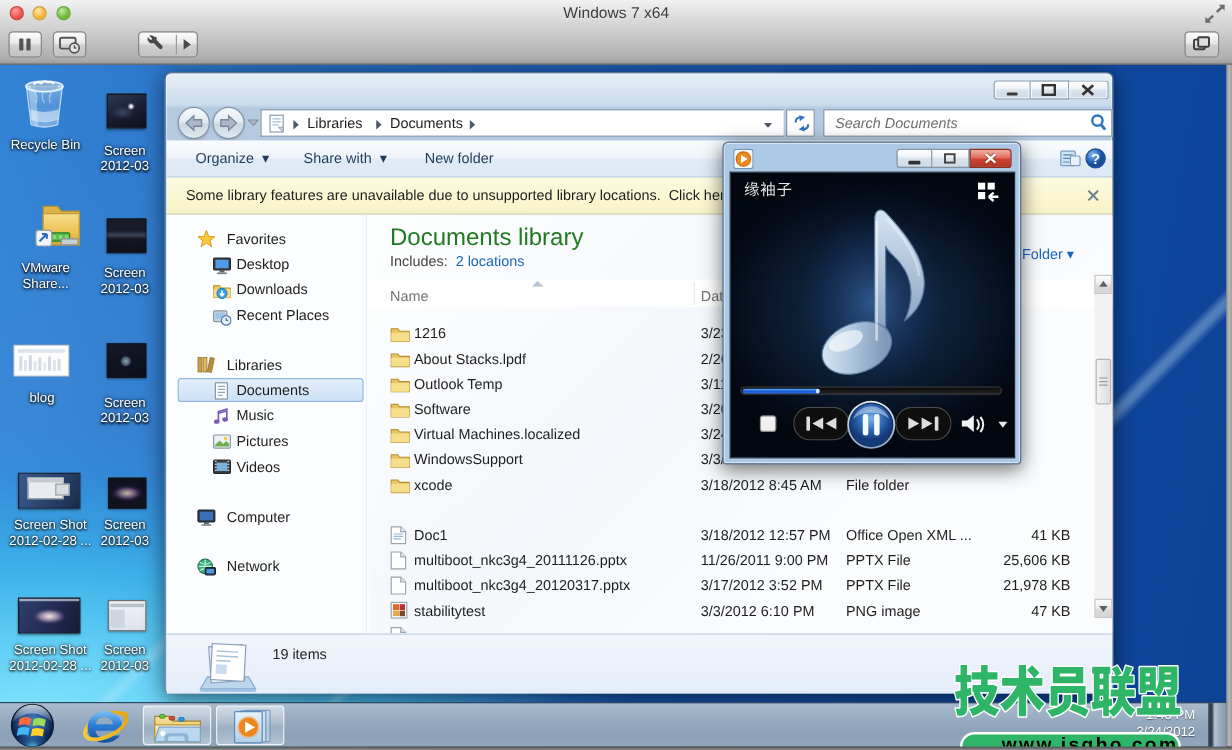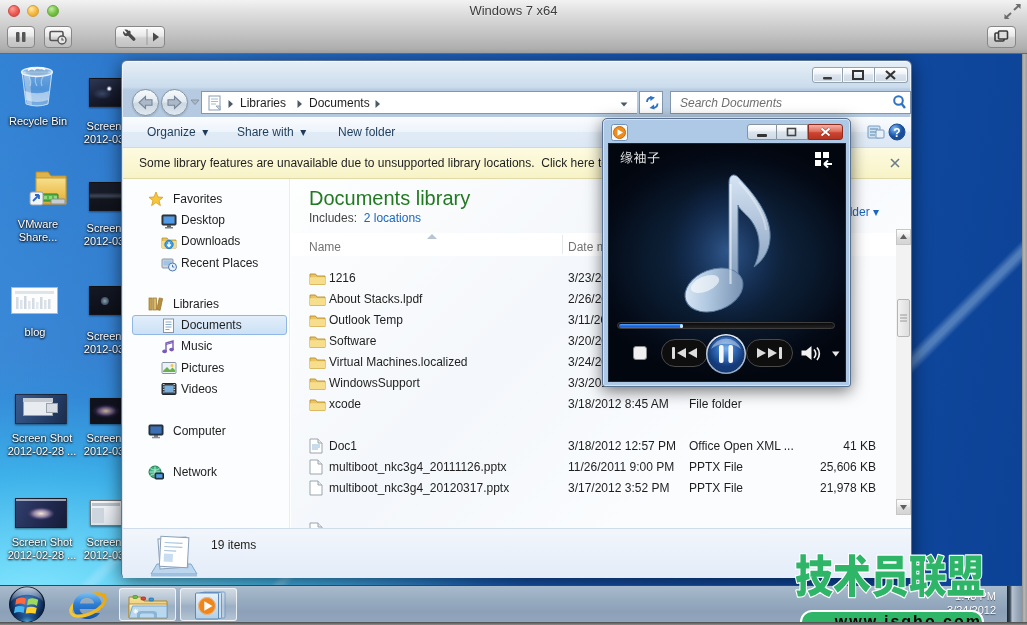--- a/index.html
+++ b/index.html
@@ -24,21 +24,21 @@
 .streak{background:linear-gradient(to bottom right,transparent 48.9%,rgba(215,240,255,.33) 49.75%,rgba(215,240,255,.33) 50.25%,transparent 51.1%)}
 
 .dlabel{color:#fff;font-size:11px;text-align:center;text-shadow:0 1px 2px #000,0 0 3px rgba(0,0,0,.9);white-space:nowrap}
 .thumb{border:1px solid rgba(20,20,20,.55);box-shadow:0 1px 2px rgba(0,0,0,.45)}
 
 #taskbar{left:0;top:531px;width:1022px;height:37px;z-index:5;background:linear-gradient(#a9bacd,#97abc0 40%,#8ca1b8 70%,#91a5bb);border-top:1px solid #35465a}
 .tbtn{top:2px;width:57px;height:33px;border:1px solid rgba(255,255,255,.75);border-radius:3px;background:linear-gradient(rgba(255,255,255,.5),rgba(255,255,255,.22) 45%,rgba(195,212,228,.22) 55%,rgba(235,245,252,.4))}
 #clock{right:26px;top:535px;width:72px;text-align:right;color:#fff;font-size:11px;line-height:14px;text-shadow:0 1px 1px rgba(0,0,0,.5);z-index:6}
 #showdesk{right:0;top:0;width:15px;height:37px;background:linear-gradient(to right,#25323f,#3a4a5a 15%,#b6c2d0 30%,#9dadbf 60%,#8496ab);border-left:1px solid #1d2936}
 
-#exw{left:121px;top:6px;width:791px;height:518px;background:linear-gradient(#e6eff7,#cbdcec 26px,#b6cbe1 29px,#b2c7de 120px,#aec3da);border:1px solid #5a7394;border-radius:6px 6px 4px 4px;box-shadow:0 4px 18px rgba(0,0,0,.55),inset 0 0 0 1px rgba(255,255,255,.55)}
+#exw{left:137px;top:6px;width:791px;height:518px;background:linear-gradient(#e6eff7,#cbdcec 26px,#b6cbe1 29px,#b2c7de 120px,#aec3da);border:1px solid #5a7394;border-radius:6px 6px 4px 4px;box-shadow:0 4px 18px rgba(0,0,0,.55),inset 0 0 0 1px rgba(255,255,255,.55)}
 .capbtn{top:6px;height:16px;border:1px solid #93a2b1;background:linear-gradient(#fff,#f0f4f8 40%,#dbe4ec 50%,#cdd9e4);box-shadow:inset 0 0 0 1px rgba(255,255,255,.8)}
 #navrow{left:7px;top:28px;width:775px;height:26px}
 .navc{top:0;width:27px;height:27px;border-radius:50%;border:1px solid #8595a8;background:linear-gradient(#f6fafc,#e3ebf2 45%,#ccd7e2 55%,#e0e9f0);box-shadow:0 1px 2px rgba(0,0,0,.18)}
 #crumb{left:72px;top:2px;width:436px;height:23px;background:#fff;border:1px solid #8296ac;border-right:none}
 #refresh{left:510px;top:2px;width:24px;height:23px;background:#fff;border:1px solid #8296ac}
 #search{left:541px;top:2px;width:241px;height:23px;background:#fff;border:1px solid #8296ac}
 .bread{font-size:12px;color:#1e1e1e}
 #toolbar{left:1px;top:56px;width:788px;height:31px;background:linear-gradient(#fafcfe,#eef4fb 48%,#e0ebf6 52%,#dce8f5);border-bottom:1px solid #ccd9e8}
 .titem{font-size:12px;color:#1e3c5a}
 #ybar{left:1px;top:87px;width:788px;height:31px;background:linear-gradient(#fdfbe1,#f8f3c6);border-bottom:1px solid #e0d9a8;overflow:hidden}
@@ -424,20 +424,33 @@
             </div>
 <div class="row abs" style="top:299px">
               <span class="abs" style="left:18px;top:2px"><svg width="14" height="16">
                   <path d="M1 1 L9 1 L13 5 L13 15 L1 15 Z" fill="#fff" stroke="#9aa4ae"></path>
                   <path d="M9 1 L9 5 L13 5" fill="#e8ecf0" stroke="#9aa4ae"></path>
                 </svg></span>
               <span class="rname">multiboot_nkc3g4_20120317.pptx</span>
               <span class="rdate">3/17/2012 3:52 PM</span>
               <span class="rtype">PPTX File</span>
               <span class="rsize">21,978 KB</span>
+            </div>
+<div class="row abs" style="top:320px">
+              <span class="abs" style="left:18px;top:2px"><svg width="15" height="15">
+                  <rect x="1" y="1" width="13" height="13" fill="#fff" stroke="#9aa4ae"></rect>
+                  <rect x="2.5" y="2.5" width="5" height="5" fill="#e06a2a"></rect>
+                  <rect x="8" y="2.5" width="4.5" height="5" fill="#b83232"></rect>
+                  <rect x="2.5" y="8" width="5" height="4.5" fill="#e8a84a"></rect>
+                  <rect x="8" y="8" width="4.5" height="4.5" fill="#7a4a28"></rect>
+                </svg></span>
+              <span class="rname">stabilitytest</span>
+              <span class="rdate">3/3/2012 6:10 PM</span>
+              <span class="rtype">PNG image</span>
+              <span class="rsize">47 KB</span>
             </div>
 <div class="row abs" style="top:341px;height:8px;overflow:hidden">
               <span class="abs" style="left:18px;top:2px"><svg width="14" height="16">
                   <path d="M1 1 L9 1 L13 5 L13 15 L1 15 Z" fill="#fff" stroke="#9aa4ae"></path>
                   <path d="M9 1 L9 5 L13 5" fill="#e8ecf0" stroke="#9aa4ae"></path>
                 </svg></span>
             </div>
           <div id="sbar" class="abs">
             <div class="sarr abs" style="top:0"><svg width="13" height="14">
                   <path d="M6.5 4 L10 9 L3 9 Z" fill="#606060"></path>

